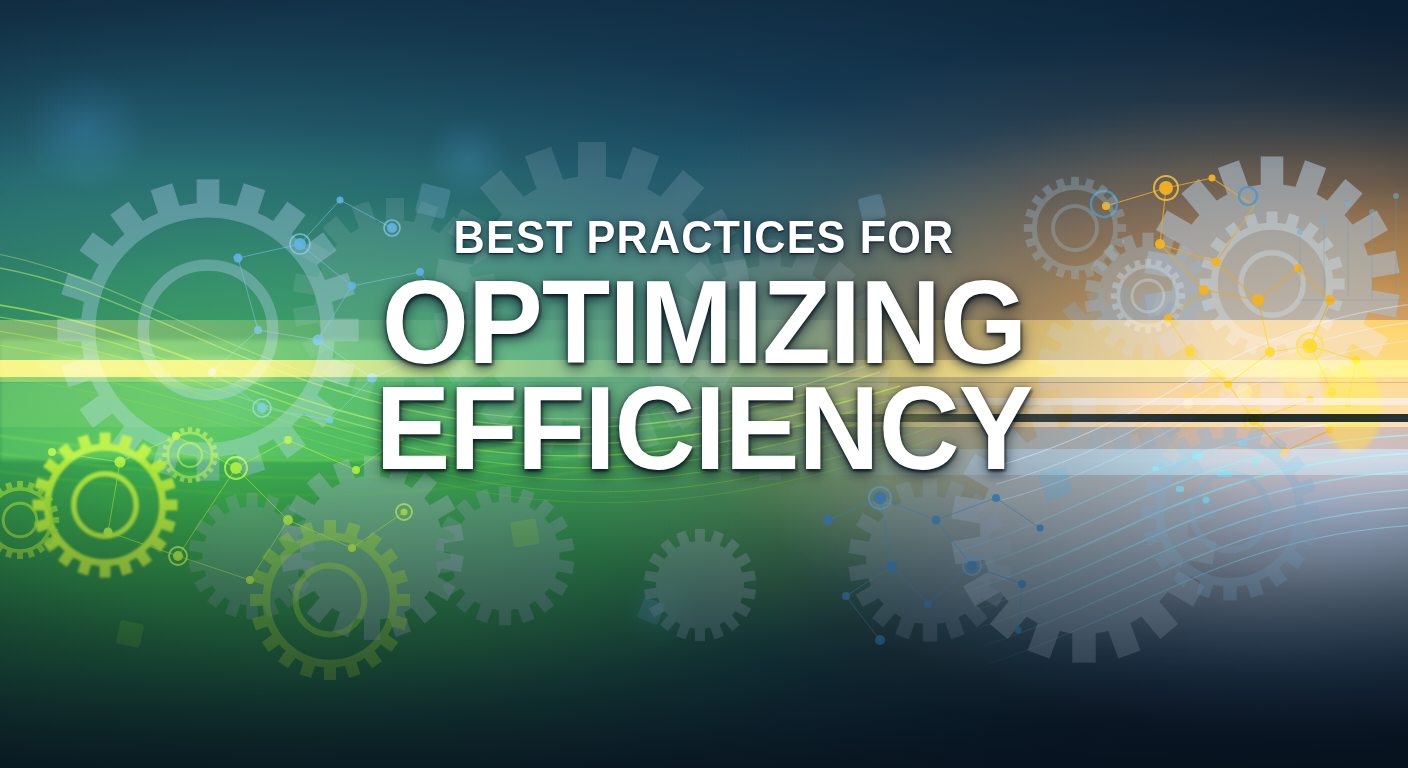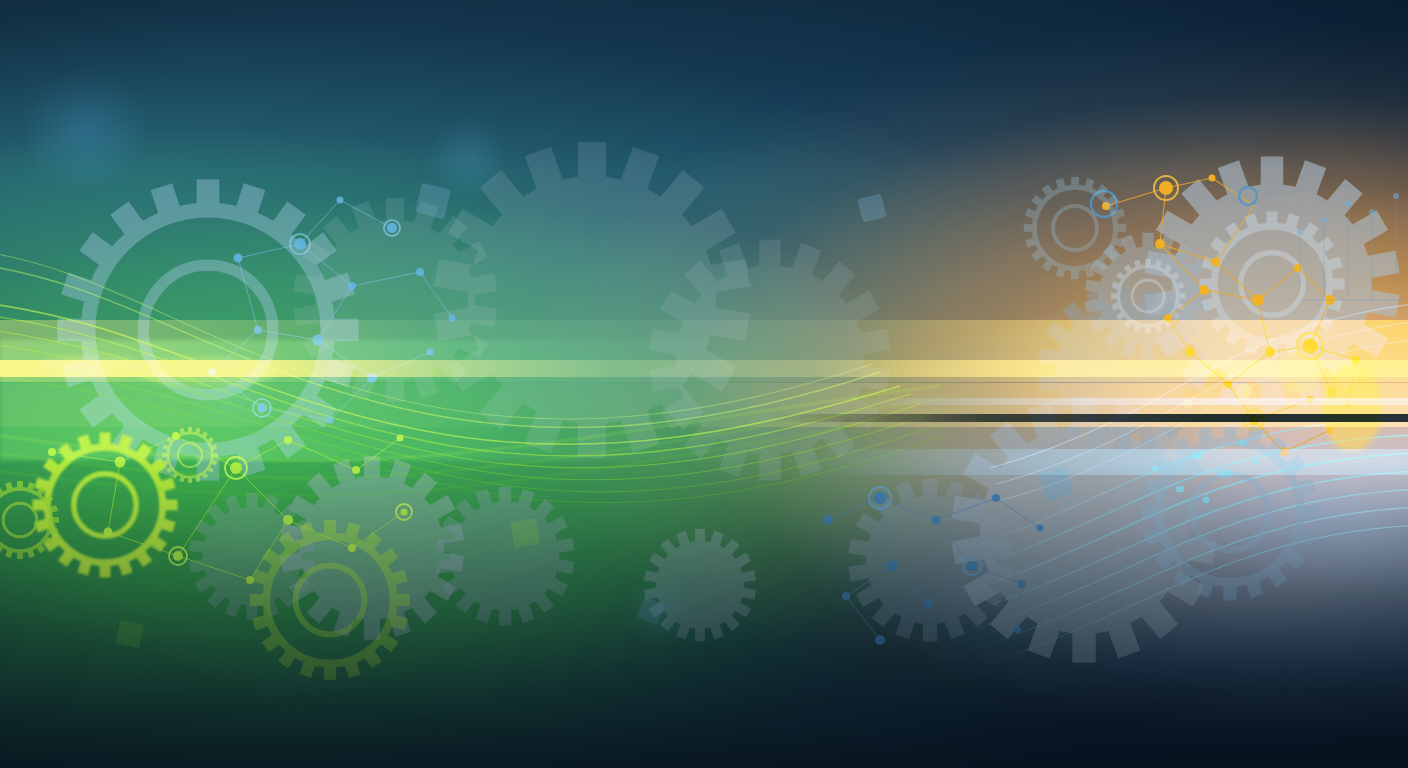--- a/index.html
+++ b/index.html
@@ -537,14 +537,19 @@
   <div class="ribbon" id="ribbon-yellow-thin"></div>
   <div class="ribbon" id="ribbon-orange-wide"></div>
   <div class="ribbon" id="ribbon-blue-thin"></div>
   <div class="ribbon" id="ribbon-dark"></div>
   <div class="ribbon" id="ribbon-cyan-low"></div>
 
   <div class="layer" id="top-fade"></div>
   <div class="layer" id="bottom-fade"></div>
   <div class="layer" id="vignette"></div>
 
+  <div id="text-block">
+    <div id="eyebrow">BEST PRACTICES FOR</div>
+    <div class="headline" id="headline-1">OPTIMIZING</div>
+    <div class="headline" id="headline-2">EFFICIENCY</div>
+  </div>
 
 </div>
 
 </body></html>

